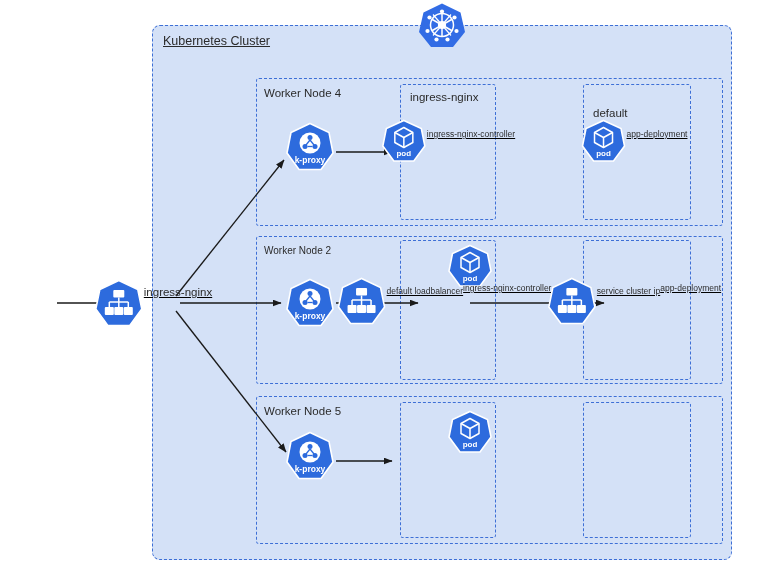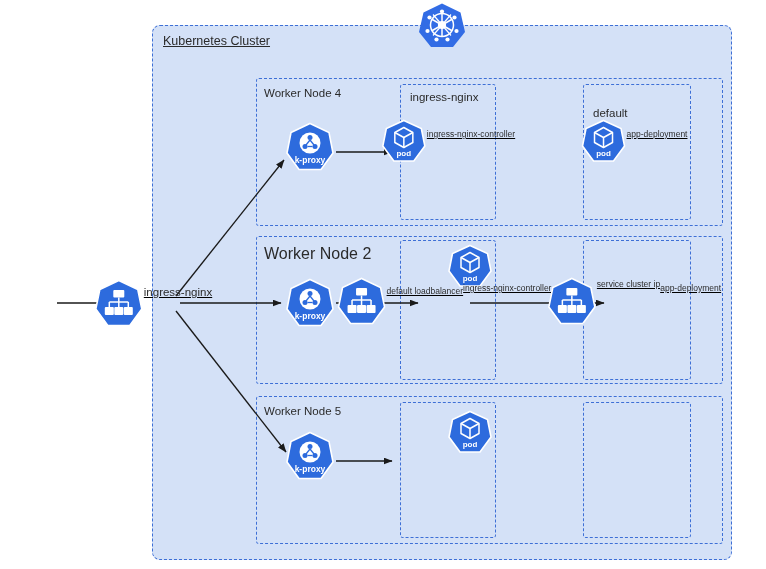--- a/index.html
+++ b/index.html
@@ -53,21 +53,21 @@
           <circle cx="9.5" cy="29" r="2.1"></circle>
         <circle cx="11.5" cy="15.5" r="2.1"></circle>
       </g>
     </svg>
   </div>
 
   <div class="box sub" style="left:256px;top:78px;width:467px;height:148px;"></div>
   <div class="box-label" style="left:264px;top:87px;font-size:11.5px;">Worker Node 4</div>
 
   <div class="box sub" style="left:256px;top:236px;width:467px;height:148px;"></div>
-  <div class="box-label" style="left:264px;top:245px;font-size:16px;">Worker Node 2</div>
+  <div class="box-label" style="left:264px;top:245px;font-size:10px;">Worker Node 2</div>
 
   <div class="box sub" style="left:256px;top:396px;width:467px;height:148px;"></div>
   <div class="box-label" style="left:264px;top:405px;font-size:11.5px;">Worker Node 5</div>
 
   <div class="box sub" style="left:400px;top:84px;width:96px;height:136px;"></div>
   <div class="box-label" style="left:410px;top:91px;font-size:11.5px;">ingress-nginx</div>
 
   <div class="box sub" style="left:583px;top:84px;width:108px;height:136px;"></div>
   <div class="box-label" style="left:593px;top:91px;font-size:11.5px;margin-top:16px;">default</div>
 
@@ -221,21 +221,21 @@
         <rect x="30" y="28" width="9" height="8" rx="1"></rect>
       </g>
       <g stroke="#ffffff" stroke-width="1.5" fill="none">
         <line x1="25" y1="18.5" x2="25" y2="23"></line>
         <line x1="15.5" y1="23" x2="34.5" y2="23"></line>
         <line x1="15.5" y1="23" x2="15.5" y2="28"></line>
         <line x1="25" y1="23" x2="25" y2="28"></line>
         <line x1="34.5" y1="23" x2="34.5" y2="28"></line>
       </g>
     </svg>
-    <div class="cap" style="font-size:8.5px;margin-top:1px;">service cluster ip</div>
+    <div class="cap" style="font-size:8.5px;margin-top:8px;">service cluster ip</div>
     <div class="cap" style="font-size:8.5px;margin-top:5px;">app-deployment</div>
   </div>
 
   <div class="node" style="left:310px;top:456px;">
     <svg class="ico" width="50" height="50" viewBox="0 0 50 50">
       <polygon points="25,1.5 44,10.5 48,31 36,47.5 14,47.5 2,31 6,10.5" fill="#2d6bdd" stroke="#ffffff" stroke-width="1.6"></polygon>
       <circle cx="25" cy="21" r="10.5" fill="#ffffff"></circle>
       <g fill="#2d6bdd">
         <circle cx="25" cy="15.5" r="2.5"></circle>
         <circle cx="20" cy="24.5" r="2.5"></circle>

